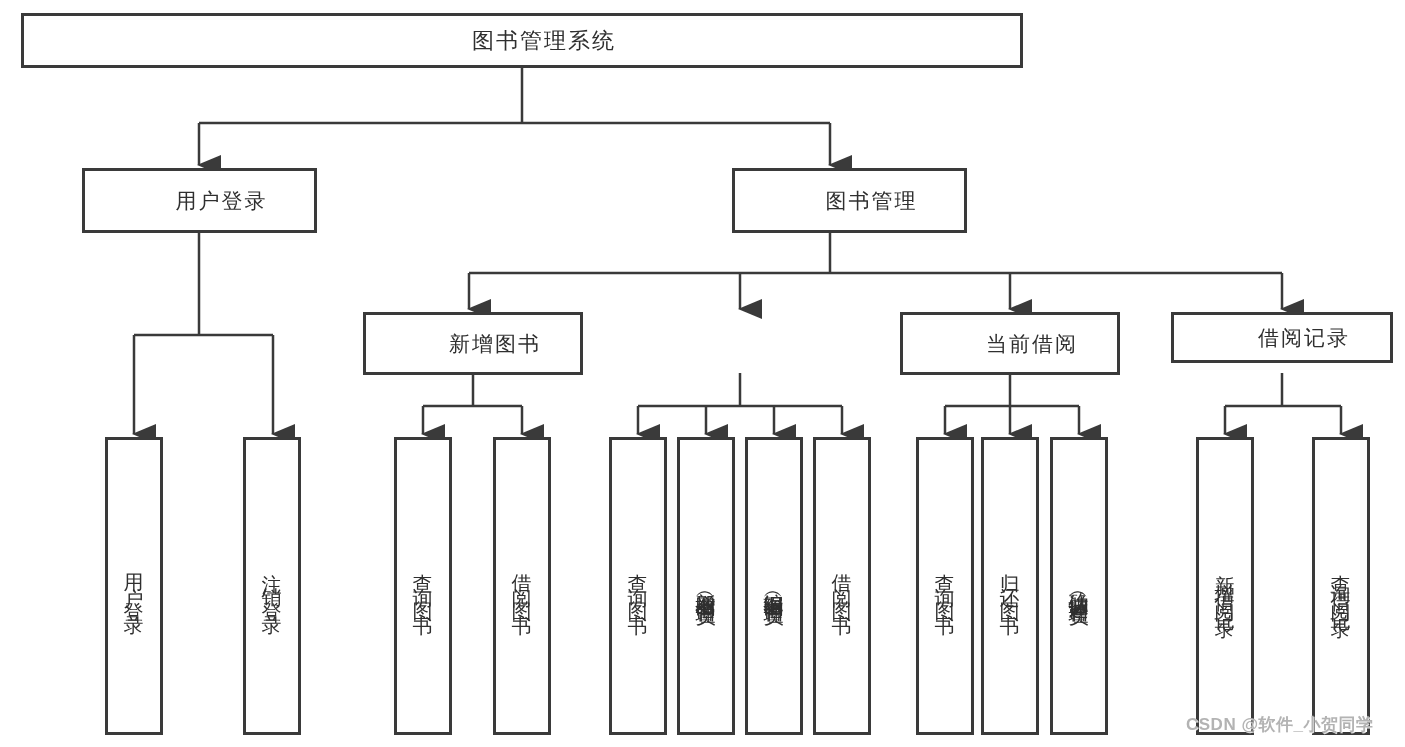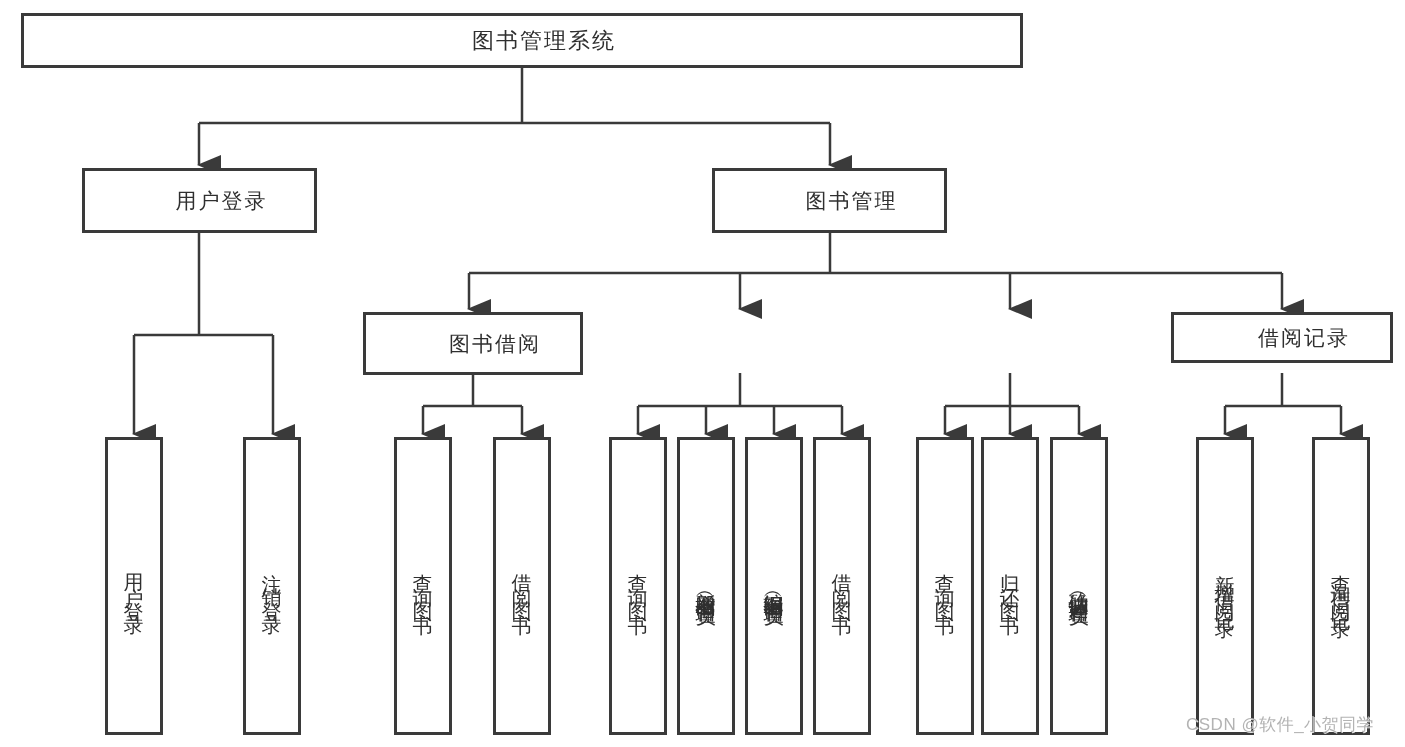--- a/index.html
+++ b/index.html
@@ -34,20 +34,21 @@
     line-height:1;
     white-space:nowrap;
   }
   .watermark{
     position:absolute;z-index:3;
     left:1186px;top:713px;width:219px;
     font-size:17px;letter-spacing:0.5px;
     color:var(--wm);
     text-shadow:1px 1px 0 rgba(255,255,255,0.85);
     white-space:nowrap;
+    font-weight:bold;
   }
 </style>
 </head>
 <body>
 
 <div class="stage">
 
   <svg class="connectors" width="1405" height="747" viewBox="0 0 1405 747">
     <defs>
       <marker id="arrow" viewBox="0 0 10 12" refX="5" refY="11" markerWidth="8" markerHeight="9.6" orient="auto">
@@ -99,23 +100,24 @@
     <g>
       <path d="M1282,373 V406 M1225,406 H1341"></path>
       <line x1="1225" y1="406" x2="1225" y2="434" marker-end="url(#arrow)"></line>
       <line x1="1341" y1="406" x2="1341" y2="434" marker-end="url(#arrow)"></line>
     </g>
   </svg>
 
   <div class="box hbox rootbox" style="left:21px;top:13px;width:1002px;height:55px">图书管理系统</div>
 
   <div class="box hbox" style="left:82px;top:168px;width:235px;height:65px">用户登录</div>
-  <div class="box hbox" style="left:712px;top:168px;width:235px;height:65px">图书管理</div>
+  <div class="box hbox" style="left:732px;top:168px;width:235px;height:65px">图书管理</div>
 
-  <div class="box hbox" style="left:363px;top:312px;width:220px;height:63px">图书借阅</div>
+  <div class="box hbox" style="left:363px;top:312px;width:220px;height:63px">新增图书</div>
+  <div class="box hbox" style="left:900px;top:312px;width:220px;height:63px">当前借阅</div>
   <div class="box hbox" style="left:1171px;top:312px;width:222px;height:51px">借阅记录</div>
 
   <div class="box leaf" style="left:105px;top:437px;width:58px;height:298px">
     <span class="vtext" style="letter-spacing: 14px;">用户登录</span>
   </div>
   <div class="box leaf" style="left:243px;top:437px;width:58px;height:298px">
     <span class="vtext" style="letter-spacing: 14px;">注销登录</span>
   </div>
 
   <div class="box leaf" style="left:394px;top:437px;width:58px;height:298px">

